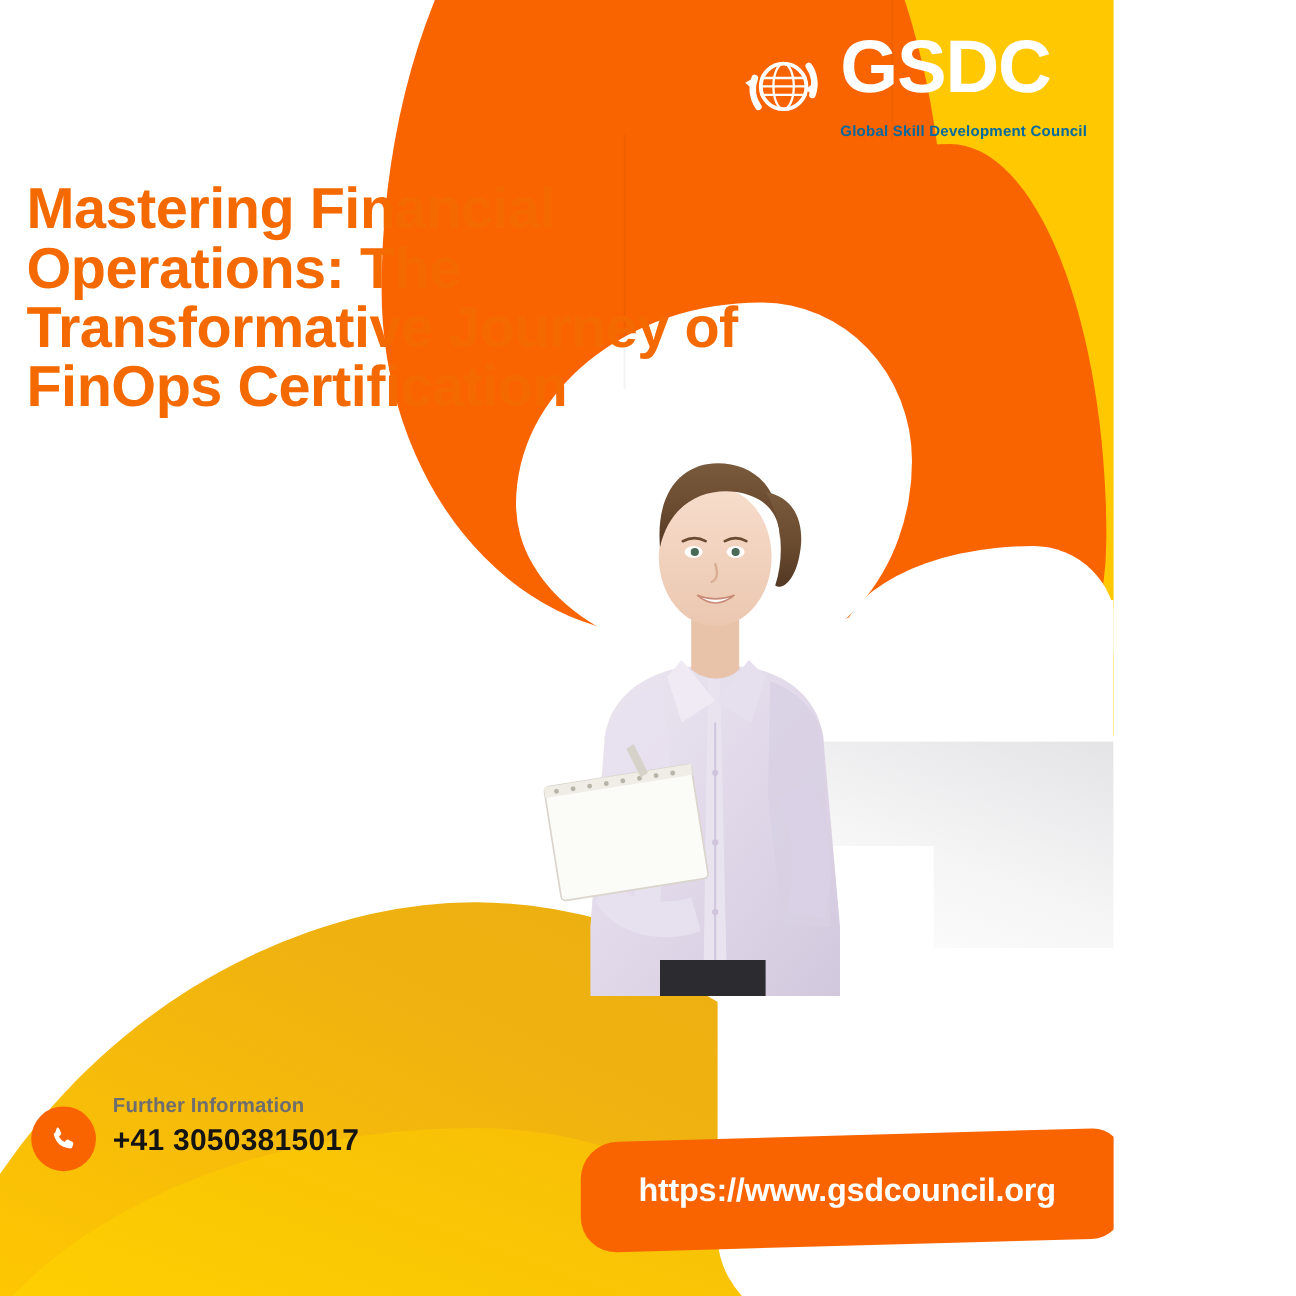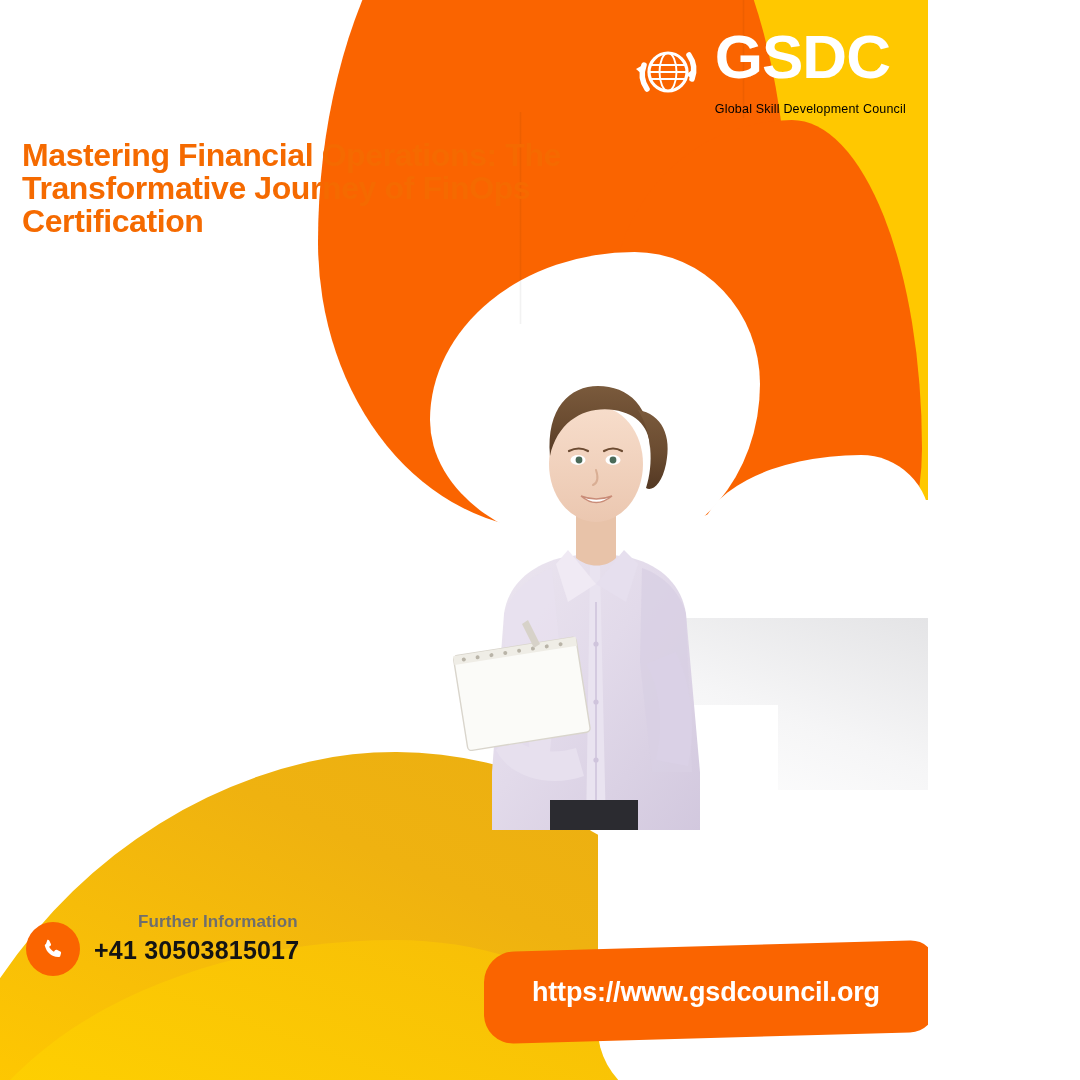--- a/index.html
+++ b/index.html
@@ -117,31 +117,31 @@
     display:flex; align-items:center; gap:10px;
     z-index:40;
   }
   #logo-globe{width:74px;height:74px;display:block;}
   #logo-text-wrap{display:flex;flex-direction:column;align-items:flex-start;line-height:1;}
   #logo-word{
     font-size:62px;font-weight:bold;color:#ffffff;
     letter-spacing:-1px;line-height:.92;
   }
   #logo-tagline{
-    font-size:12.5px;font-weight:normal;color:#000000;
+    font-size:12.5px;font-weight:bold;color:#0369a1;
     letter-spacing:.2px;margin-top:18px;
   }
 
   
   #headline{
     position:absolute; top:118px; left:22px;
     width:625px;
     z-index:30;
     color:var(--headline,#F56A00);
-    font-size:32px; font-weight:bold;
+    font-size:48px; font-weight:bold;
     line-height:1.03;
     letter-spacing:-.4px;
   }
 
   
   #cta-button{
     position:absolute; top:447px; left:70px;
     width:272px; height:60px;
     background:var(--orange,#FA6400);
     border:none; border-radius:32px;
@@ -167,21 +167,21 @@
   }
   #phone-badge{
     width:54px;height:54px;border-radius:50%;
     background:var(--orange,#FA6400);
     display:flex;align-items:center;justify-content:center;
     flex:0 0 auto; margin-top:22px;
   }
   #phone-badge svg{width:27px;height:27px;display:block;}
   #contact-text{display:flex;flex-direction:column;gap:4px;}
   #contact-label{
-    font-size:17px;font-weight:bold;color:#6e6e6e;letter-spacing:.1px;margin-left:44px;
+    font-size:17px;font-weight:bold;color:#6e6e6e;letter-spacing:.1px;
   }
   #contact-number{
     font-size:25px;font-weight:bold;color:#141414;letter-spacing:.2px;
   }
 
   
   #website-banner{
     position:absolute; right:-8px; bottom:42px;
     width:452px; height:92px;
     background:var(--orange,#FA6400);

